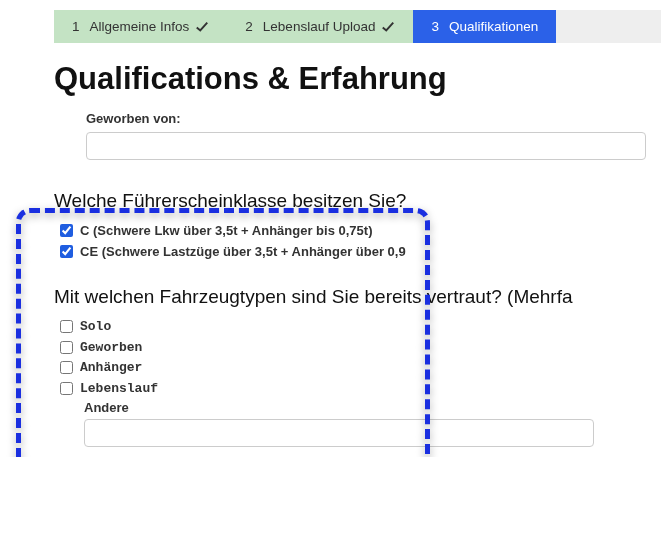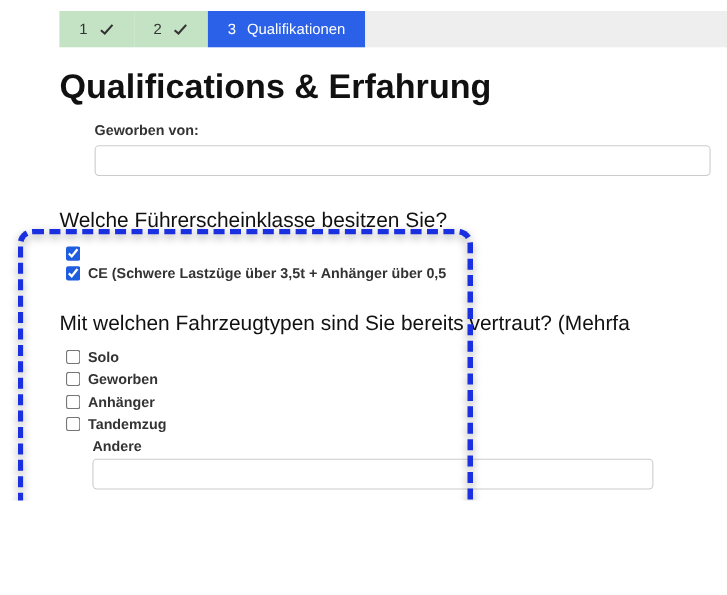--- a/index.html
+++ b/index.html
@@ -107,21 +107,21 @@
   }
   .check-row input[type="checkbox"] {
     margin: 2px 0 0 0;
     width: 13px;
     height: 13px;
     accent-color: #1f5de0;
   }
   .check-row .lbl {
     max-width: 330px;
   }
-  .check-row.plain .lbl { max-width: none; }
+  .check-row.plain .lbl { max-width: none; font-family: Liberation Mono, monospace; }
 
   .section-q2 {
     margin-top: 26px;
     margin-left: 44px;
   }
   .section-q2 .q-title {
     font-size: 19px;
     font-weight: 400;
     color: #111;
     margin: 0 0 10px 0;
@@ -153,28 +153,30 @@
   .container { position: relative; width: 661px; }
 </style>
 </head>
 <body>
 
 <div class="container">
 
   <div class="steps">
     <div class="step completed">
       <span class="num">1</span>
+      <span>Allgemeine Infos</span>
       <span class="check-icon">
         <svg viewBox="0 0 16 16" width="14" height="14">
             <path fill="none" stroke="#333" stroke-width="2.2" d="M2 8.5 L6 12 L14 3"></path>
           </svg>
       </span>
     </div>
     <div class="step completed">
       <span class="num">2</span>
+      <span>Lebenslauf Upload</span>
       <span class="check-icon">
         <svg viewBox="0 0 16 16" width="14" height="14">
             <path fill="none" stroke="#333" stroke-width="2.2" d="M2 8.5 L6 12 L14 3"></path>
           </svg>
       </span>
     </div>
     <div class="step active">
       <span class="num">3</span>
       <span>Qualifikationen</span>
     </div>
@@ -186,24 +188,25 @@
   <div class="form-area">
     <label class="field-label">Geworben von:</label>
     <input class="text-input" type="text" value="" style="">
   </div>
 
   <div class="section-q">
     <div class="q-title">Welche Führerscheinklasse besitzen Sie?</div>
     <div class="checks">
       <label class="check-row">
         <input type="checkbox" checked="" style="">
+        <span class="lbl">C (Schwere Lkw über 3,5t + Anhänger bis 0,75t)</span>
       </label>
       <label class="check-row">
         <input type="checkbox" checked="" style="">
-        <span class="lbl">CE (Schwere Lastzüge über 3,5t + Anhänger über 0,5</span>
+        <span class="lbl">CE (Schwere Lastzüge über 3,5t + Anhänger über 0,9</span>
       </label>
     </div>
   </div>
 
   <div class="section-q2">
     <div class="q-title">Mit welchen Fahrzeugtypen sind Sie bereits vertraut? (Mehrfa</div>
     <div class="checks">
       <label class="check-row plain">
         <input type="checkbox" style="">
         <span class="lbl">Solo</span>
@@ -211,21 +214,21 @@
       <label class="check-row plain">
         <input type="checkbox" style="">
         <span class="lbl">Geworben</span>
       </label>
       <label class="check-row plain">
         <input type="checkbox" style="">
         <span class="lbl">Anhänger</span>
       </label>
       <label class="check-row plain">
         <input type="checkbox" style="">
-        <span class="lbl">Tandemzug</span>
+        <span class="lbl">Lebenslauf</span>
       </label>
       <div class="andere-wrap">
         <span class="andere-label">Andere</span>
         <input class="andere-input" type="text" value="" style="">
       </div>
     </div>
   </div>
 
   <div class="highlight-box"></div>
 

